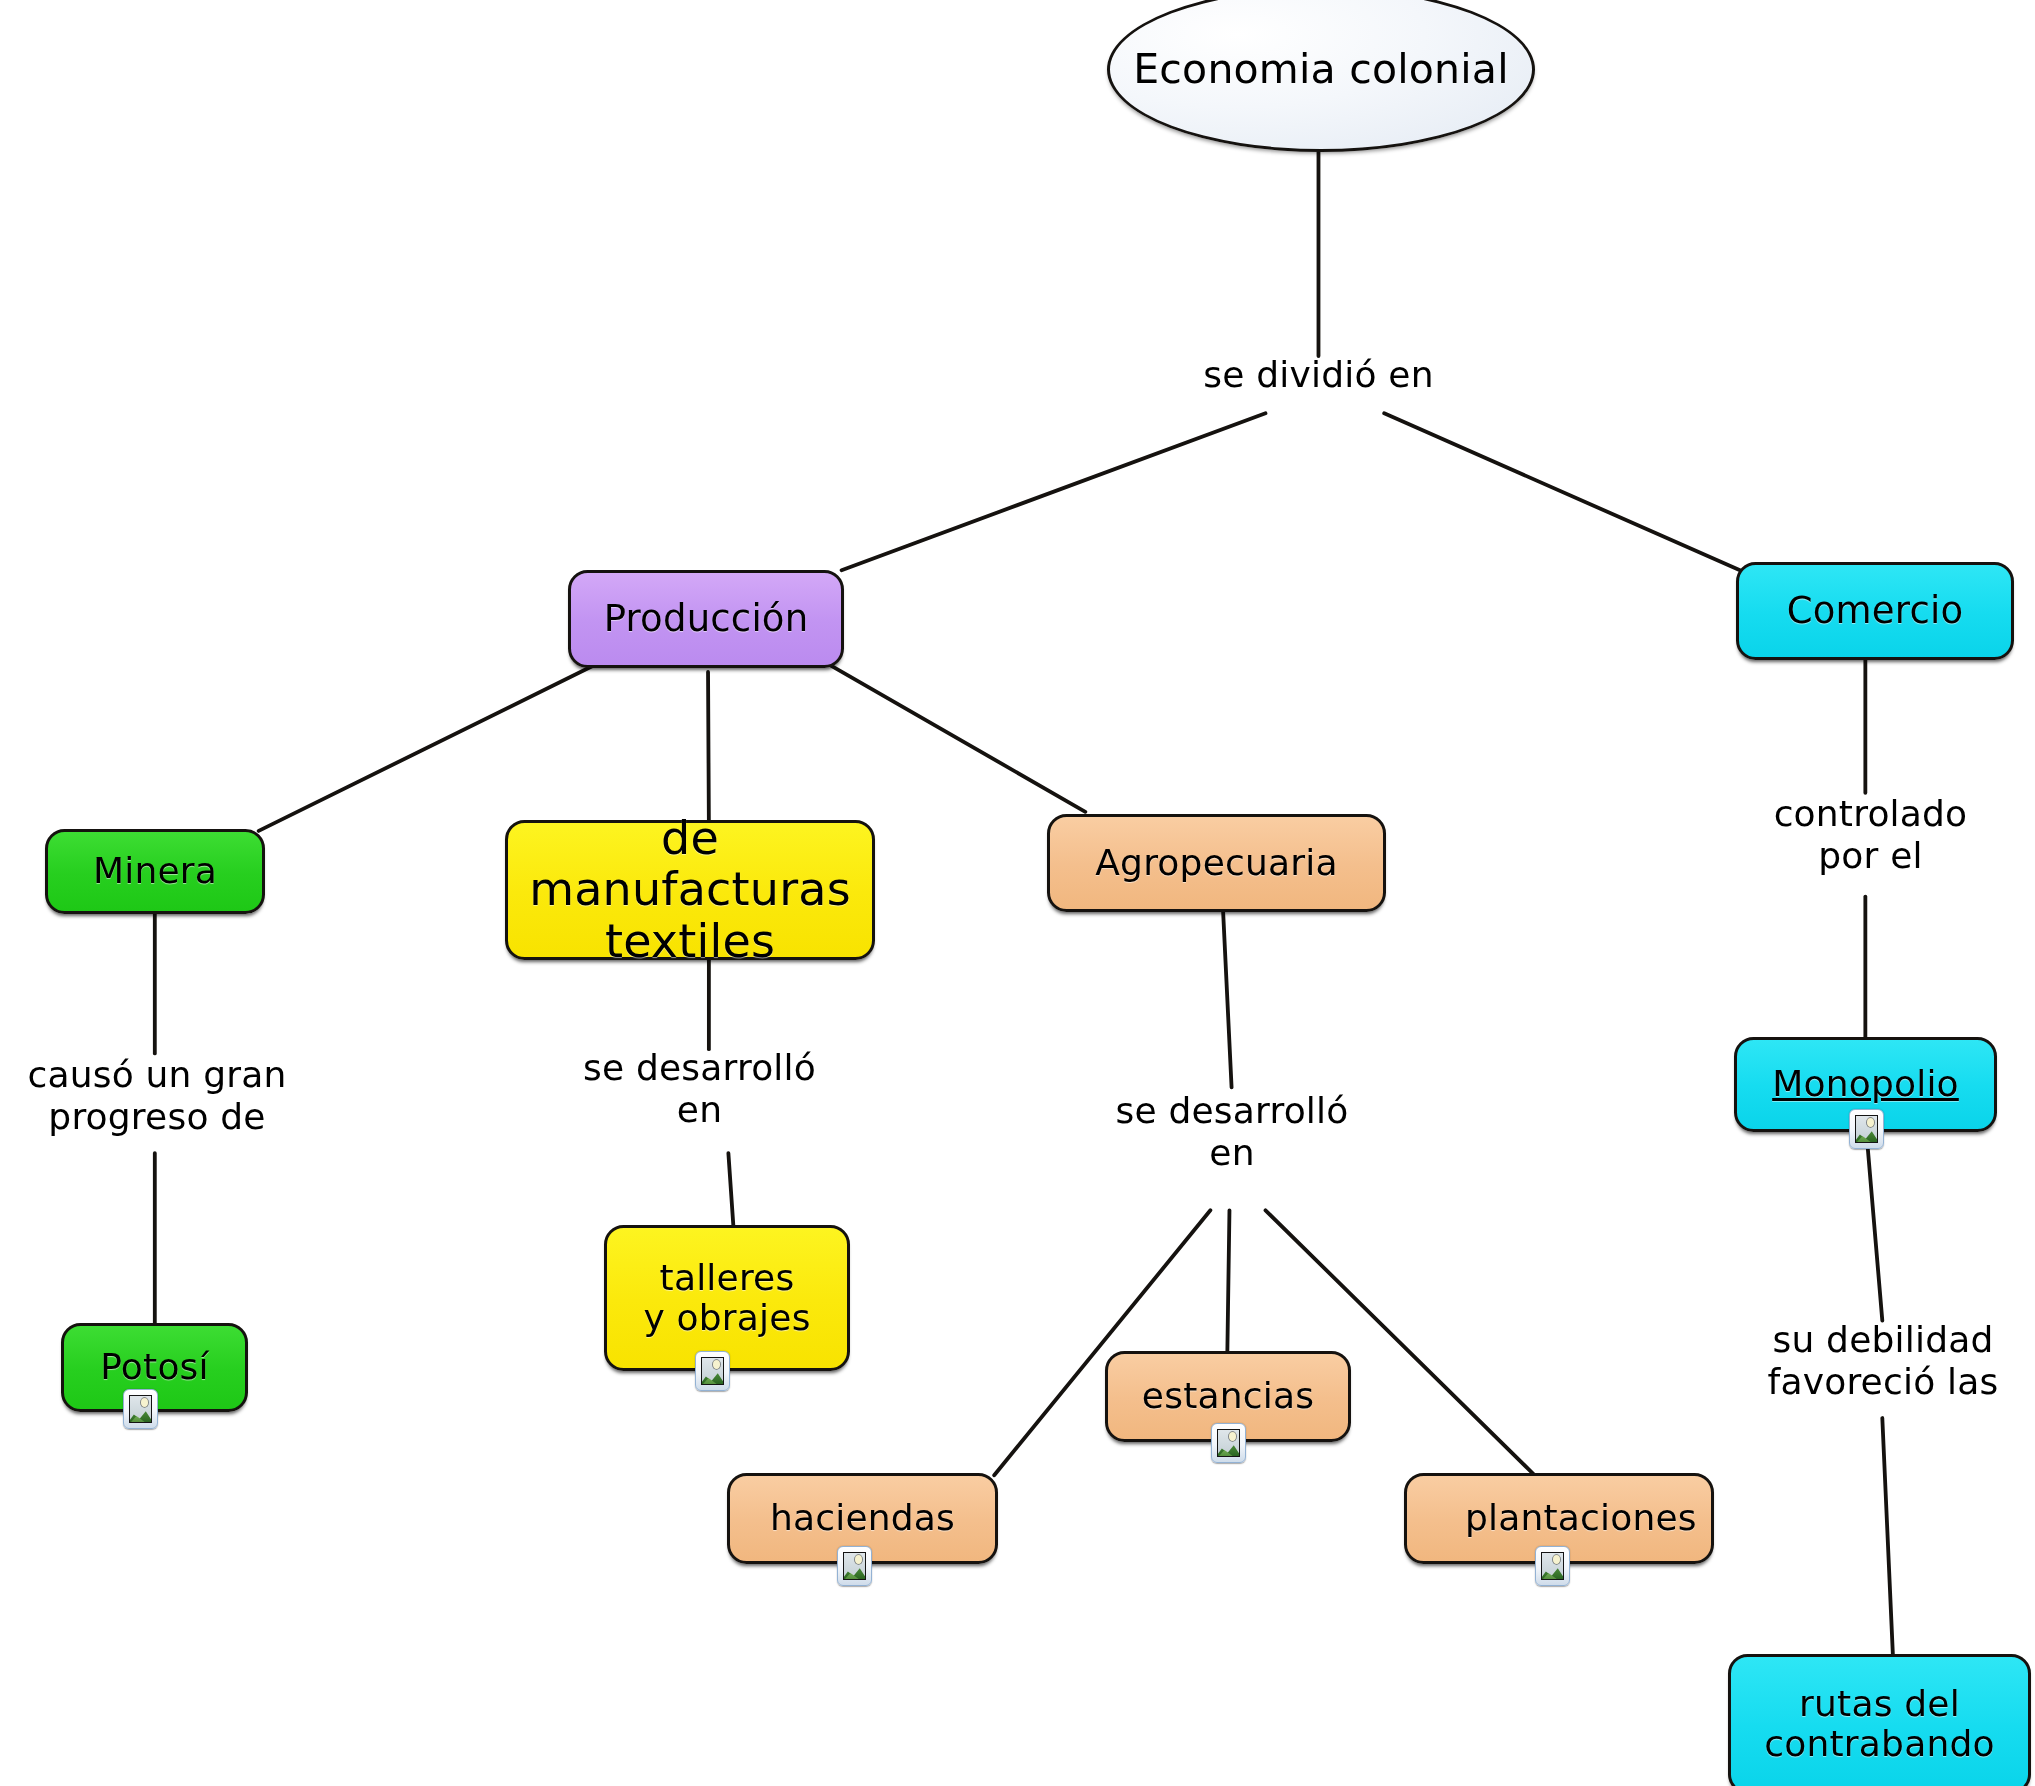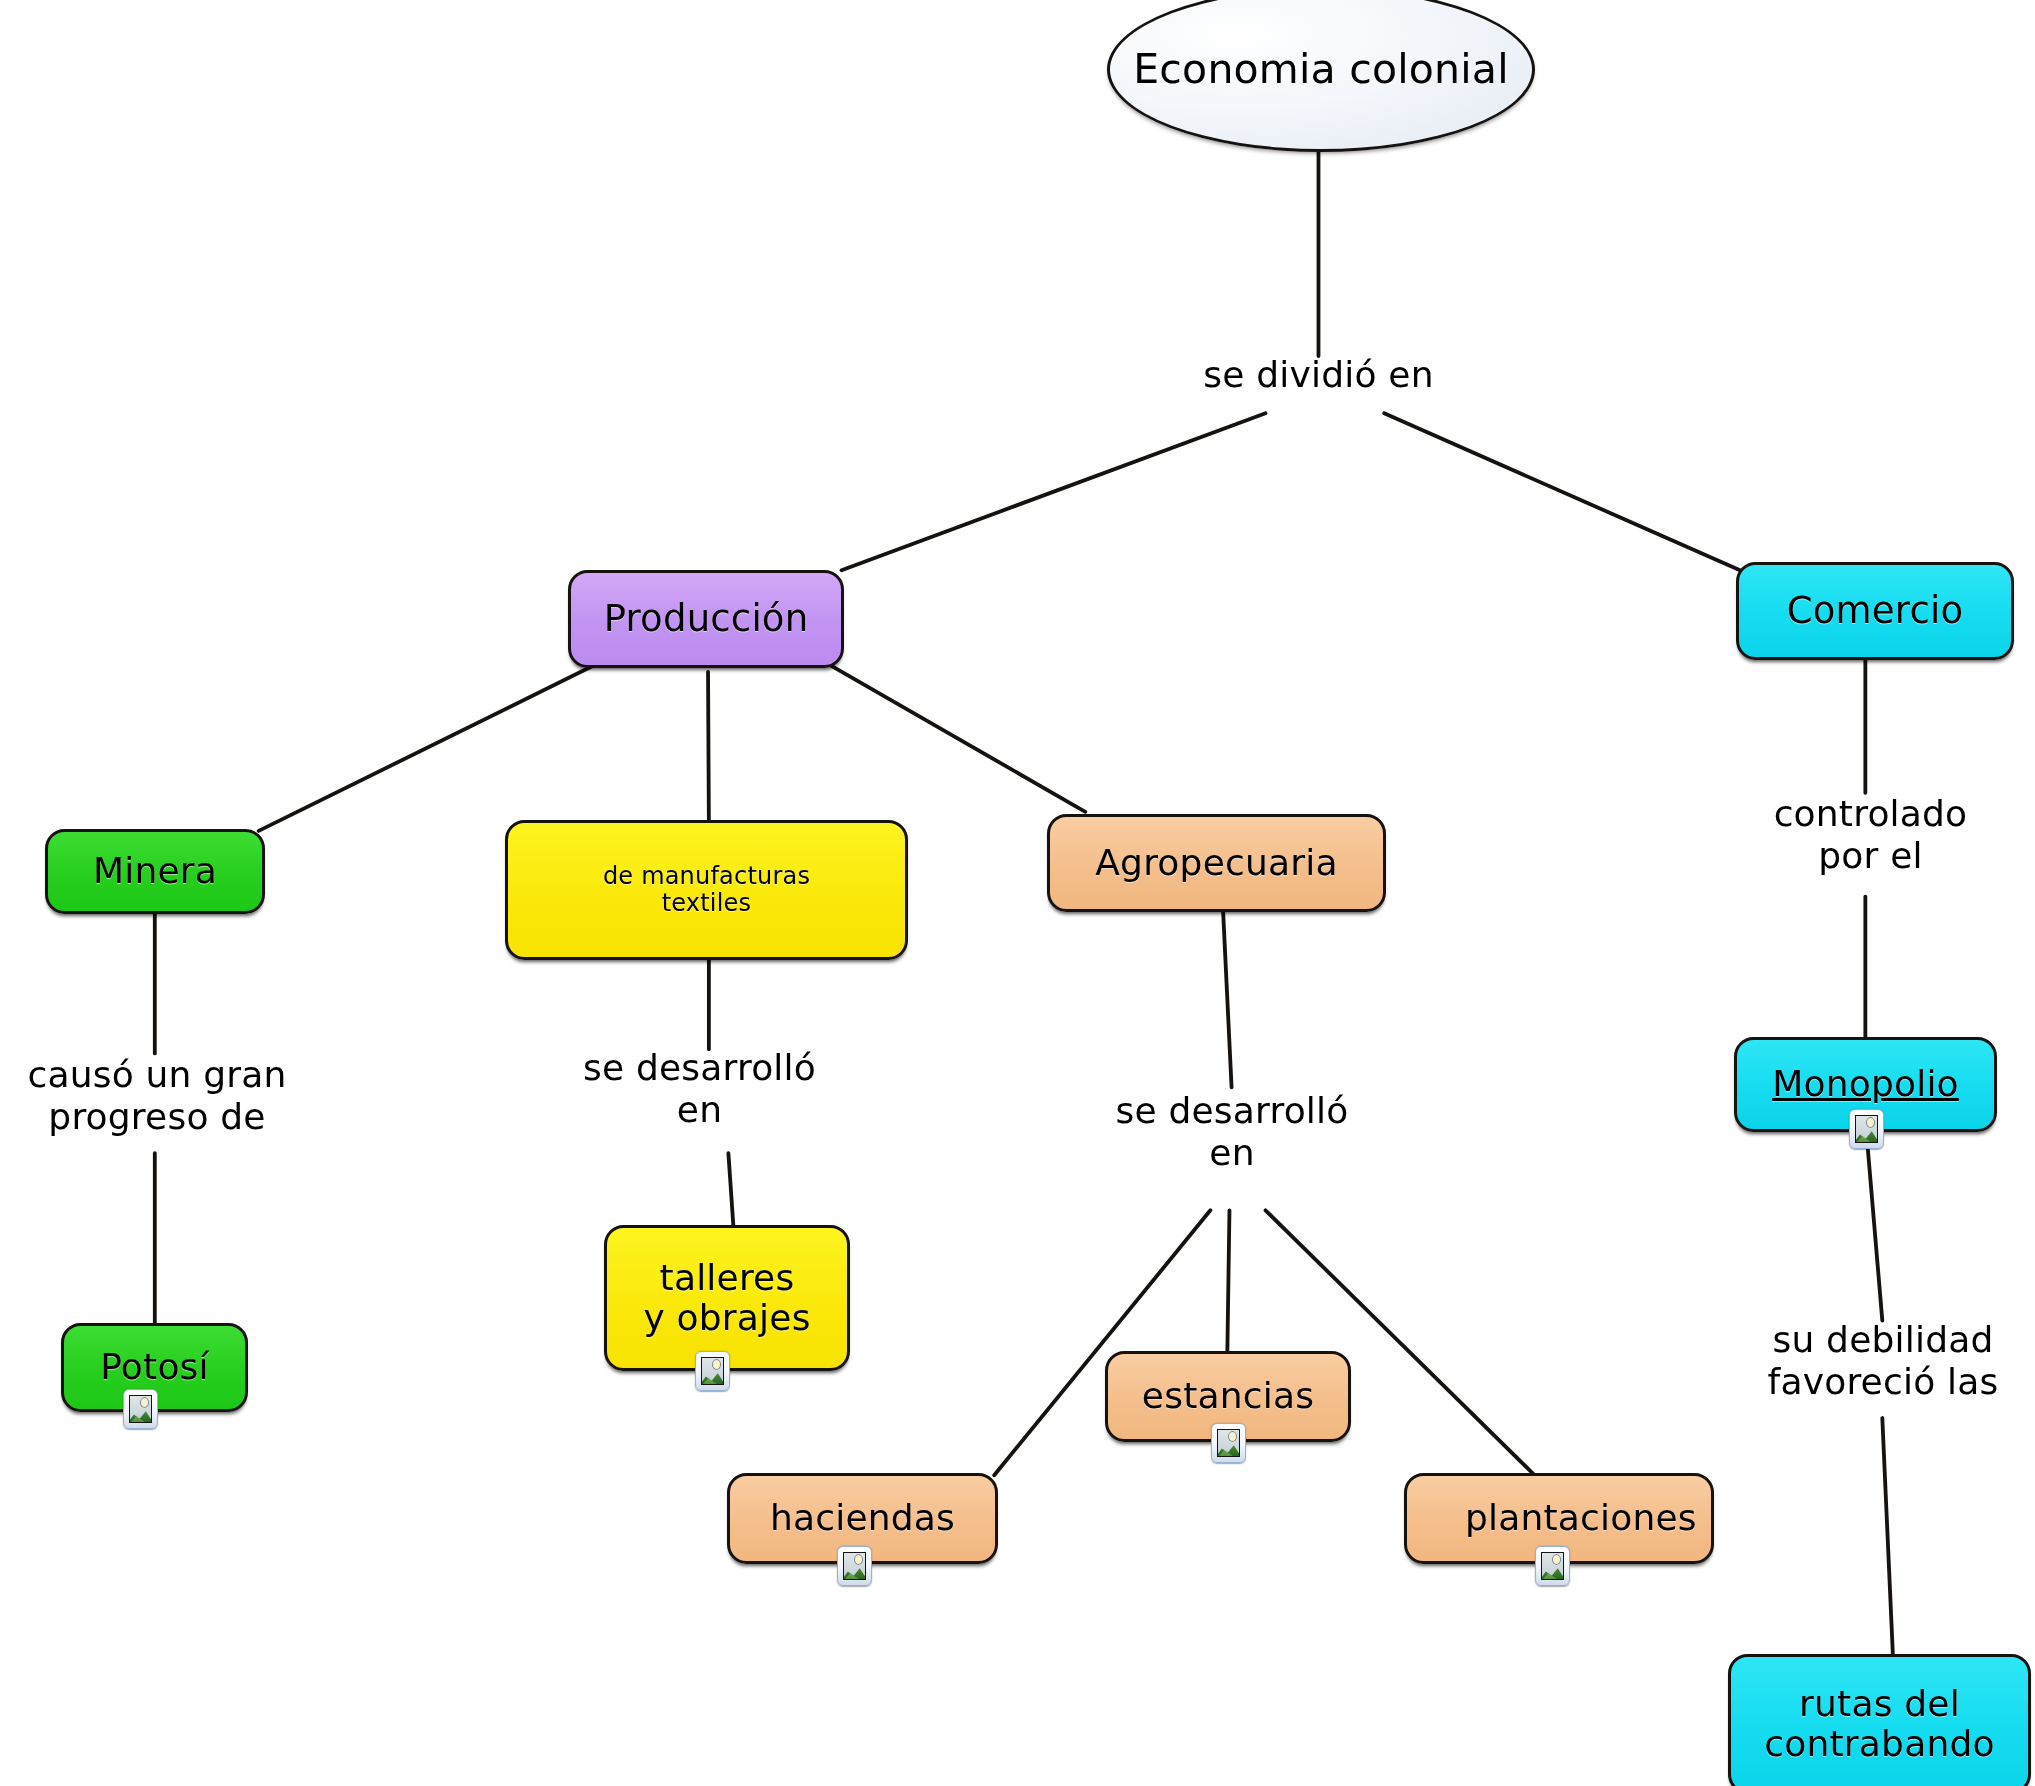--- a/index.html
+++ b/index.html
@@ -170,21 +170,21 @@
   </div>
 
   <div class="node box fill-cyan" style="left:1736px;top:562px;width:278px;height:98px;font-size:37px;">
     <span class="txt" style="white-space: pre-line;">Comercio</span>
   </div>
 
   <div class="node box fill-green" style="left:45px;top:829px;width:220px;height:85px;font-size:36px;">
     <span class="txt" style="white-space: pre-line;">Minera</span>
   </div>
 
-  <div class="node box fill-yellow" style="left:505px;top:820px;width:403px;height:140px;font-size:24px;">
+  <div class="node box fill-yellow" style="left:505px;top:820px;width:370px;height:140px;font-size:46px;">
     <span class="txt" style="white-space: pre-line;">de manufacturas
 textiles</span>
   </div>
 
   <div class="node box fill-peach" style="left:1047px;top:814px;width:339px;height:98px;font-size:36px;">
     <span class="txt" style="white-space: pre-line;">Agropecuaria</span>
   </div>
 
   <div class="node box fill-green" style="left:61px;top:1323px;width:187px;height:89px;font-size:36px;">
     <span class="txt" style="white-space: pre-line;">Potosí</span>

